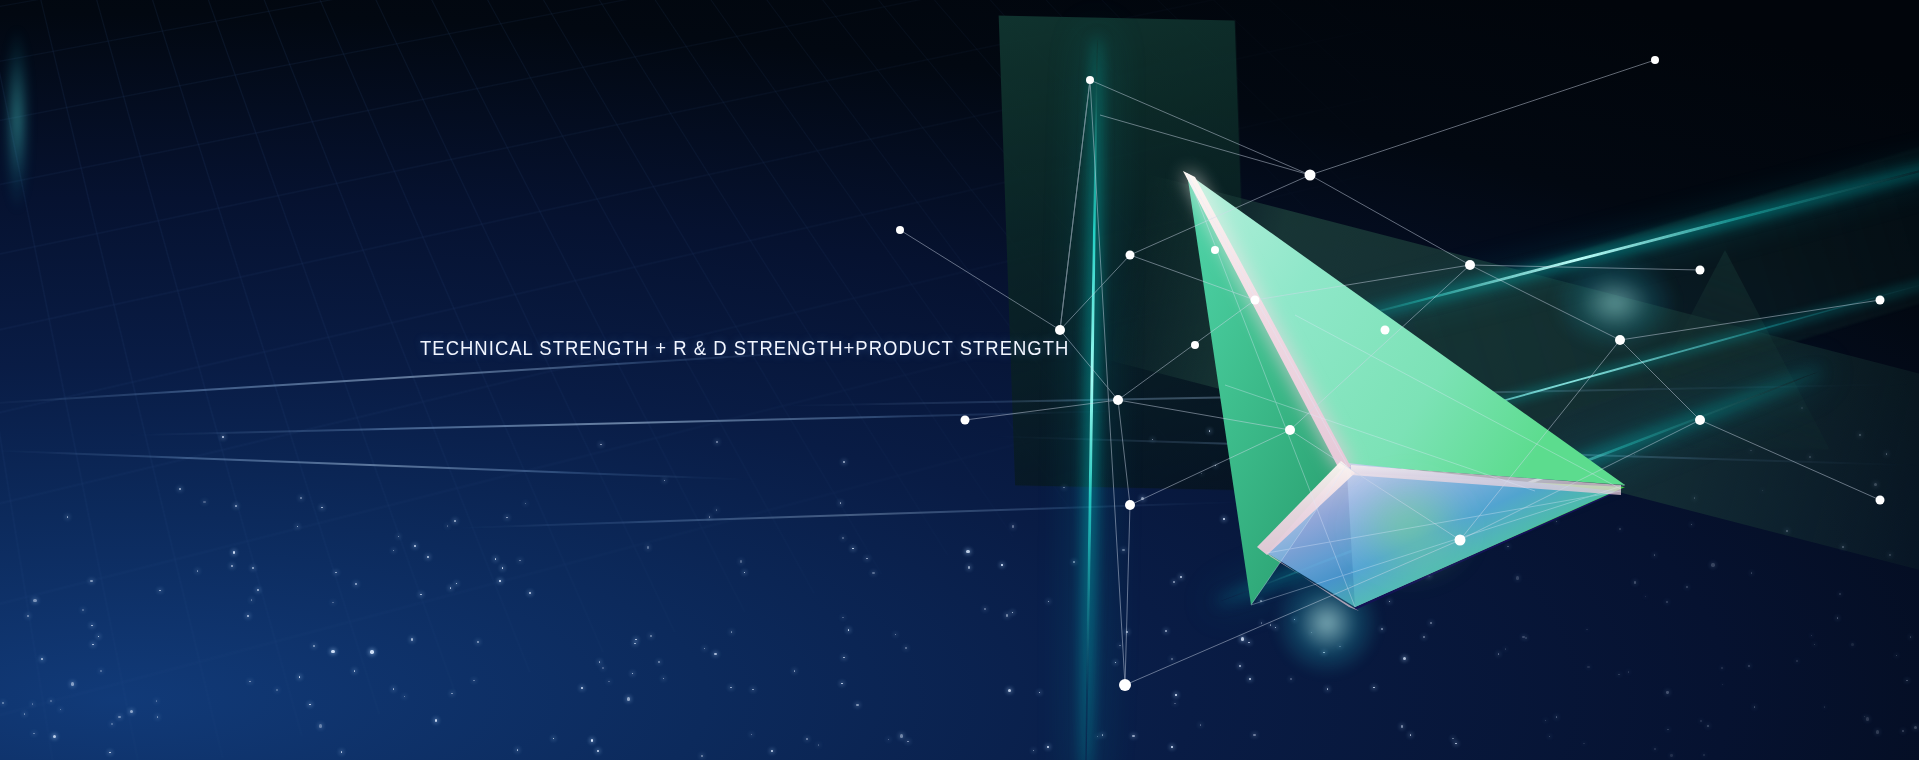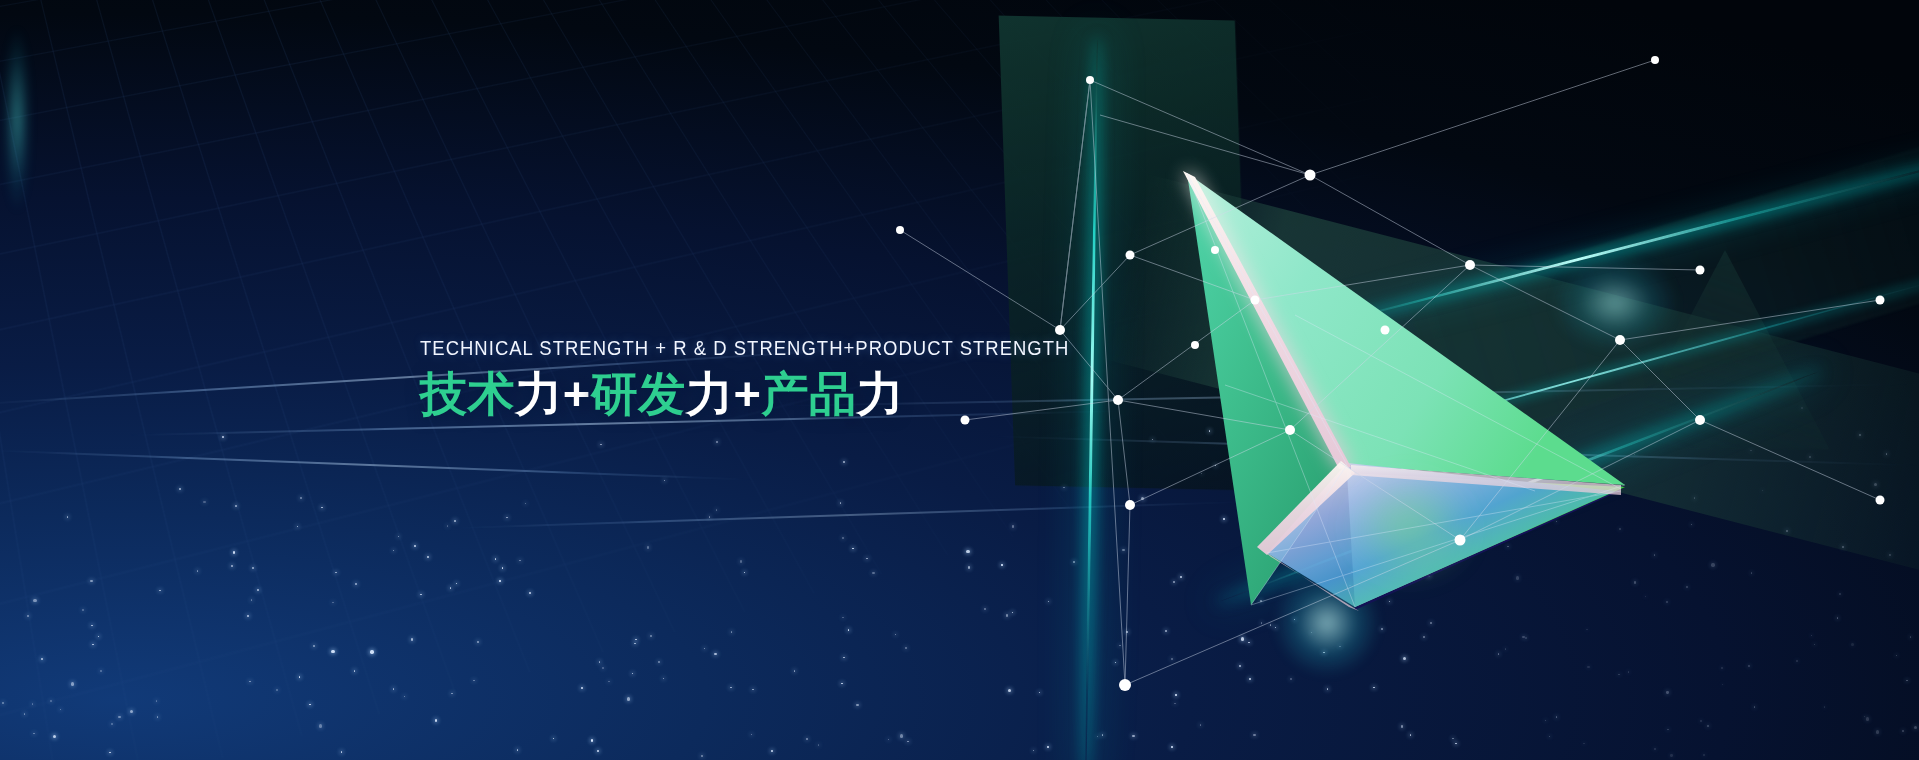--- a/index.html
+++ b/index.html
@@ -577,18 +577,15 @@
       <circle cx="900" cy="230" r="4"></circle>
       <circle cx="965" cy="420" r="4.5"></circle>
       <circle cx="1215" cy="250" r="4"></circle>
       <circle cx="1385" cy="330" r="4.5"></circle>
       <circle cx="1195" cy="345" r="4"></circle>
     </g>
   </svg>
 
   <div class="copy">
     <div class="eyebrow">TECHNICAL STRENGTH + R &amp; D STRENGTH+PRODUCT STRENGTH</div>
-    <div class="headline">
-      <span class="hl-g">技术</span><span class="hl-w">力</span><span class="hl-w">+</span><span class="hl-g">研发</span><span class="hl-w">力</span><span class="hl-w">+</span><span class="hl-g">产品</span><span class="hl-w">力</span>
-    </div>
   </div>
 
 </div>
 
 </body></html>

